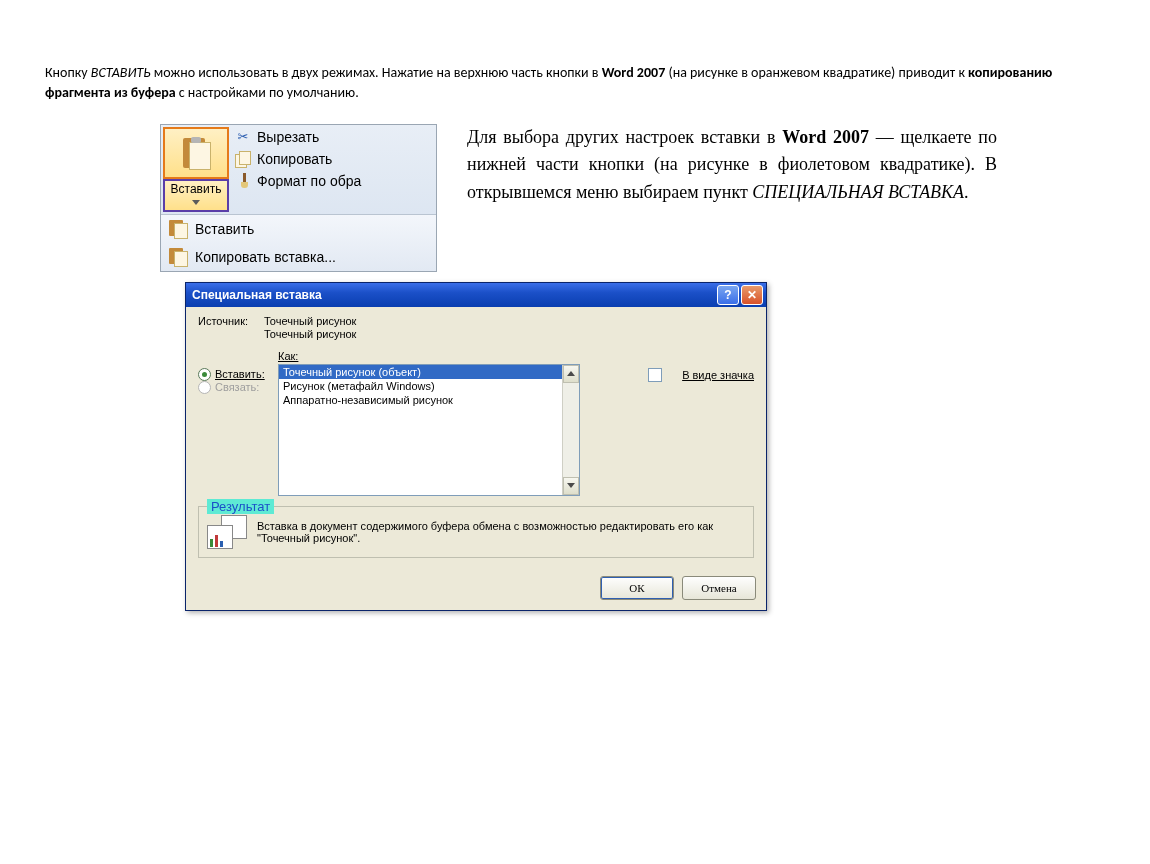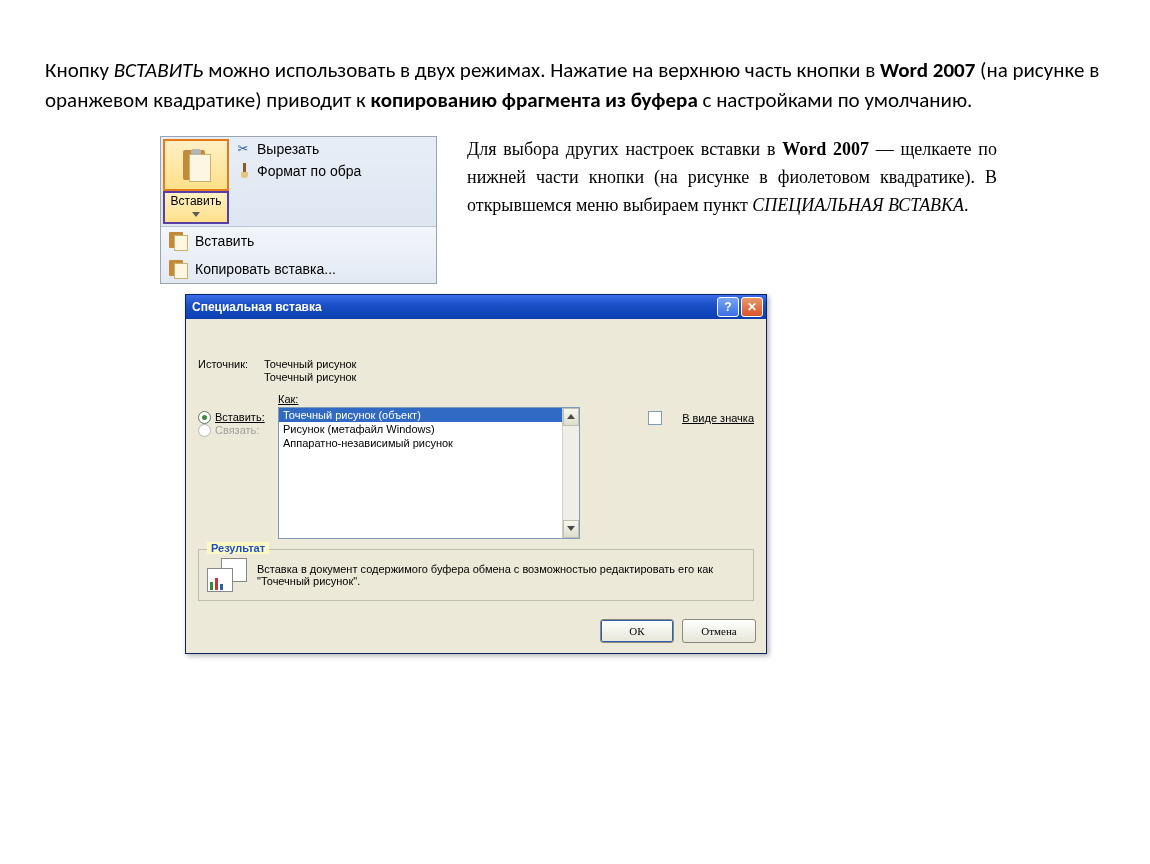--- a/index.html
+++ b/index.html
@@ -1,17 +1,17 @@
 <!DOCTYPE html>
 <html><head>
 <meta charset="utf-8">
 <style>
   html,body{margin:0;padding:0;background:#fff;font-family:Calibri,Arial,sans-serif;color:#000;}
   .page{width:1150px;height:864px;position:relative;box-sizing:border-box;padding:55px 45px 0 45px;}
-  .intro{font-size:21px;line-height:1.45;}
+  .intro{font-size:14px;line-height:1.45;margin-top:8px;}
   .intro .i{font-style:italic;}
   .intro b{font-weight:700;}
   .mid{display:flex;margin-top:20px;align-items:flex-start;}
   .ribbon-wrap{margin-left:115px;}
   .ribbon{width:275px;border:1px solid #9aa6b3;background:linear-gradient(#e8eef6,#d6e1ef);font-family:"Segoe UI",Tahoma,sans-serif;font-size:14px;}
   .rrow{display:flex;align-items:stretch;}
   .paste-cell{width:70px;display:flex;flex-direction:column;}
   .paste-top{height:48px;margin:2px 2px 0 2px;border:2px solid #e57a1a;background:linear-gradient(#fff0c4,#ffe08a);display:flex;align-items:center;justify-content:center;}
   .clip-icn{width:30px;height:34px;position:relative;}
   .clip-icn .board{position:absolute;left:2px;top:2px;width:22px;height:30px;background:#c38a3a;border-radius:2px;}
@@ -39,21 +39,21 @@
   .desc{flex:1;margin-left:30px;font-family:"Times New Roman",serif;font-size:18px;line-height:1.55;text-align:justify;max-width:530px;}
   .desc b{font-weight:700;}
   .desc .i{font-style:italic;}
   
   .dlg-wrap{margin:10px 0 0 140px;}
   .dlg{width:580px;border:1px solid #0a246a;font-family:Tahoma,sans-serif;font-size:11px;background:#ece9d8;box-shadow:2px 2px 5px rgba(0,0,0,0.3);}
   .titlebar{height:24px;background:linear-gradient(#3a6ee8,#1b50c8 40%,#0a3eb0);color:#fff;display:flex;align-items:center;padding:0 3px 0 6px;font-weight:700;font-size:12px;}
   .titlebar .t{flex:1;}
   .tbtn{width:20px;height:18px;margin-left:2px;background:linear-gradient(#e89a6a,#d9522a);border:1px solid #fff;border-radius:3px;display:flex;align-items:center;justify-content:center;color:#fff;font-weight:700;font-size:12px;font-family:Arial;}
   .tbtn.help{background:linear-gradient(#7aa6f0,#3a6ee8);}
-  .dlg-body{padding:8px 12px 10px 12px;margin-top:31px;}
+  .dlg-body{padding:8px 12px 10px 12px;}
   .srcrow{display:flex;gap:6px;margin-bottom:1px;}
   .srcrow .lab{width:60px;}
   .howsec{display:flex;margin-top:10px;gap:10px;}
   .radios{width:70px;display:flex;flex-direction:column;padding-top:18px;}
   .radio{display:flex;align-items:center;gap:4px;font-size:11px;}
   .radio.dis{color:#9e9e9e;}
   .rdot{width:11px;height:11px;border:1px solid #5a7a5a;border-radius:50%;background:#fff;display:flex;align-items:center;justify-content:center;}
   .radio.dis .rdot{border-color:#b5b5b5;}
   .rdot .inner{width:5px;height:5px;background:#3a8a3a;border-radius:50%;}
   .howmid{flex:1;}
@@ -64,21 +64,21 @@
   .sb{position:absolute;right:0;top:0;bottom:0;width:16px;background:#efefe7;border-left:1px solid #cfcfc5;}
   .sb .sbb{height:16px;background:linear-gradient(#f7f7f0,#dedecb);border:1px solid #bfbfb0;display:flex;align-items:center;justify-content:center;}
   .sb .tr{width:0;height:0;border-left:4px solid transparent;border-right:4px solid transparent;}
   .sb .up .tr{border-bottom:5px solid #4a4a4a;}
   .sb .dn{position:absolute;bottom:0;left:0;right:0;}
   .sb .dn .tr{border-top:5px solid #4a4a4a;}
   .chkcol{padding-top:18px;}
   .chk{display:flex;align-items:center;gap:20px;}
   .cbox{width:12px;height:12px;border:1px solid #7f9db9;background:#fff;}
   .fieldset{border:1px solid #bfbfb0;margin-top:10px;padding:8px 8px 8px 8px;position:relative;}
-  .fieldset .leg{position:absolute;top:-8px;left:8px;background:#fef9c3;padding:0 4px;color:#1b50c8;font-size:11px;font-weight:bold;}
+  .fieldset .leg{position:absolute;top:-8px;left:8px;background:#5eead4;padding:0 4px;color:#1b50c8;font-size:13px;}
   .resrow{display:flex;align-items:center;gap:10px;}
   .resicn{width:40px;height:34px;position:relative;}
   .resicn .p1,.resicn .p2{position:absolute;width:24px;height:22px;background:#fff;border:1px solid #888;}
   .resicn .p1{left:0;top:10px;}
   .resicn .p2{left:14px;top:0;}
   .resicn .bar{position:absolute;bottom:2px;left:3px;width:3px;background:#3a8a3a;}
   .btns{display:flex;justify-content:flex-end;gap:8px;padding:8px 10px 10px 0;}
   .btn{min-width:72px;height:22px;background:linear-gradient(#fefefe,#e7e6d8);border:1px solid #8a8a7a;border-radius:3px;font-family:Tahoma;font-size:11px;display:flex;align-items:center;justify-content:center;}
   .btn.def{box-shadow:0 0 0 1px #2f5fb0 inset;}
   .foot{margin:16px 0 0 180px;font-family:"Times New Roman",serif;font-size:18px;line-height:1.5;max-width:770px;}
@@ -112,20 +112,29 @@
                 </div>
             </div>
           </div>
           <div class="actcol">
             <div class="actitem">
               <span class="mini-icn scissors">✂</span>
               <span>Вырезать</span>
             </div>
             <div class="actitem">
               <span class="mini-icn">
+                  <span class="docs">
+                    <span class="d1"></span>
+                    <span class="d2"></span>
+                  </span>
+                </span>
+              <span>Копировать</span>
+            </div>
+            <div class="actitem">
+              <span class="mini-icn">
                   <span class="brush">
                     <span class="h"></span>
                     <span class="b"></span>
                   </span>
                 </span>
               <span>Формат по обра</span>
             </div>
           </div>
         </div>
         <div class="dropdown">

